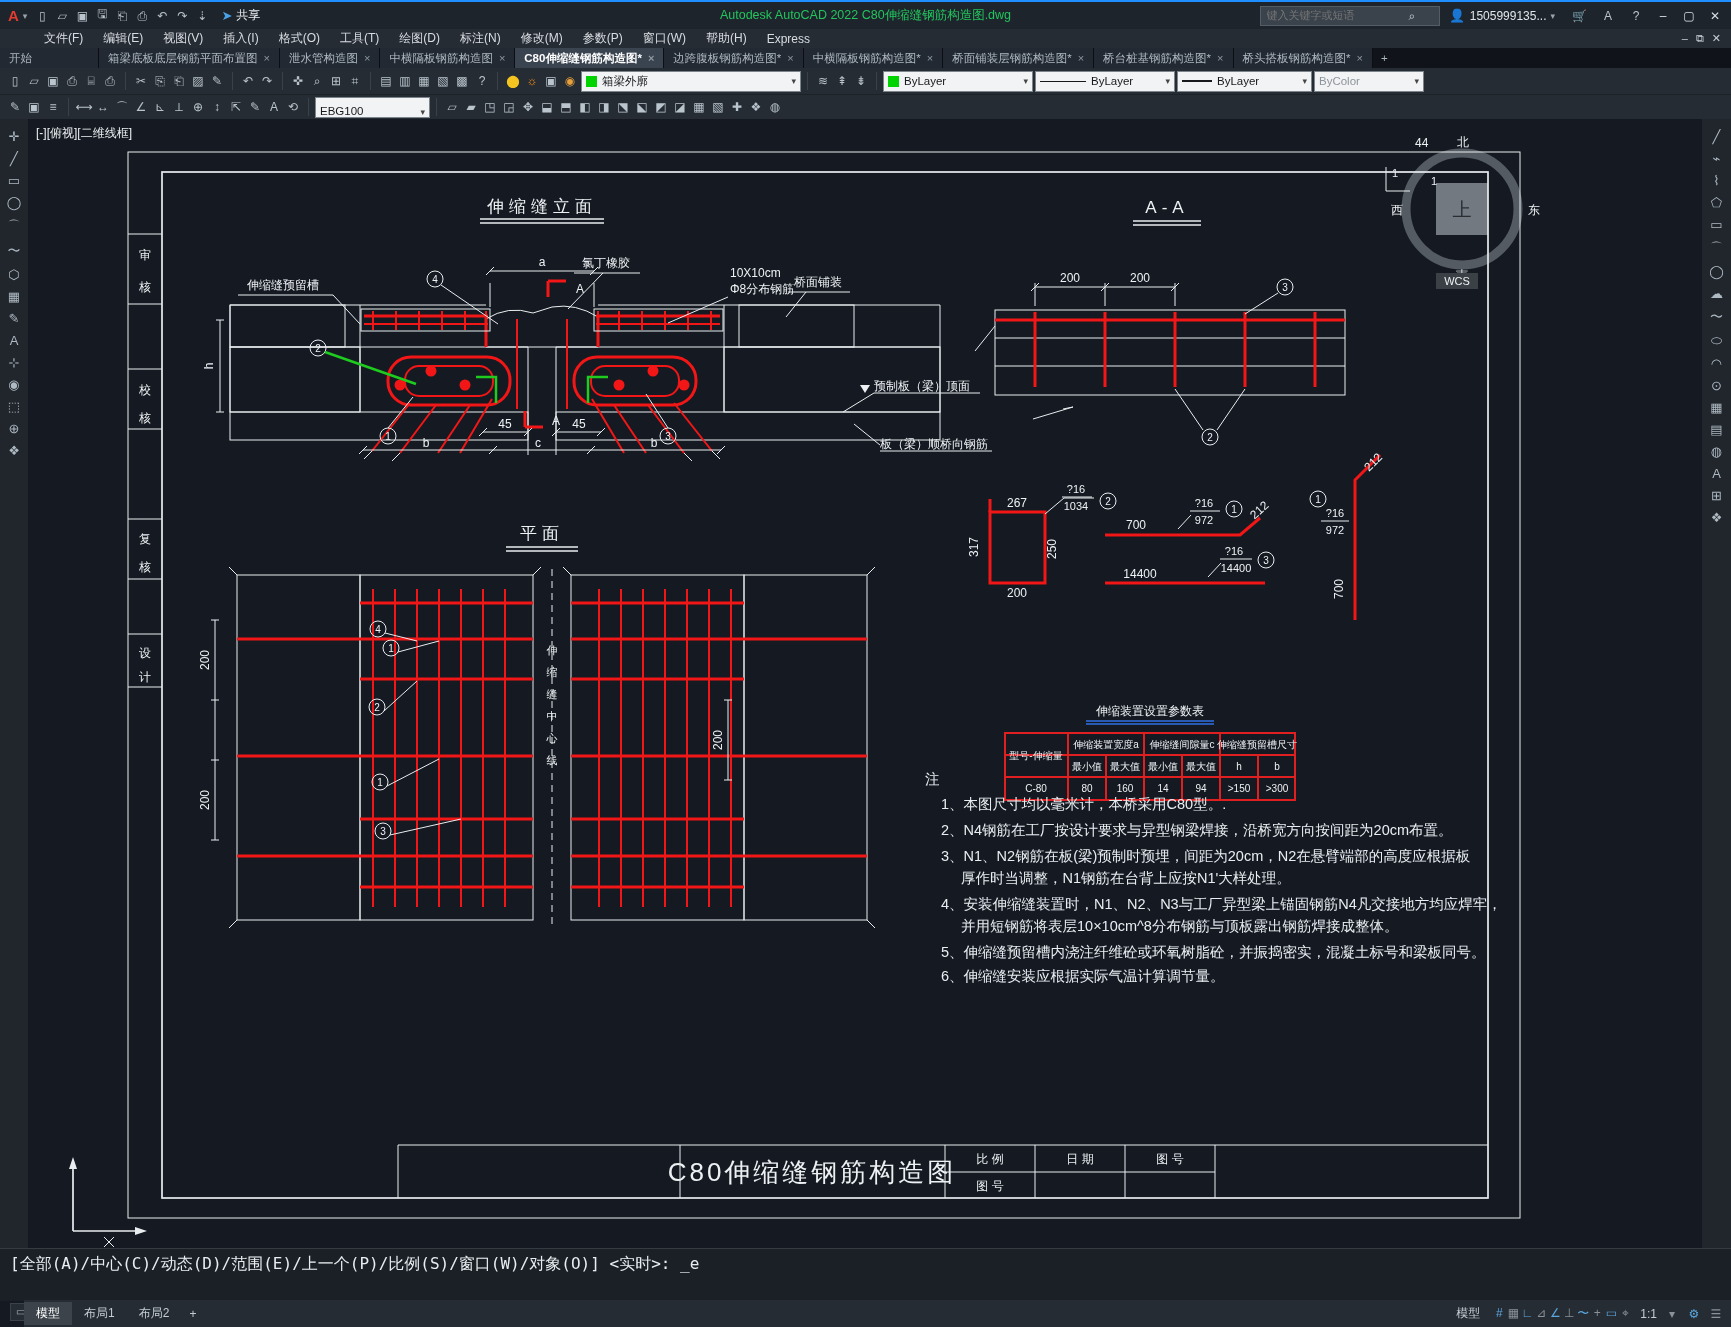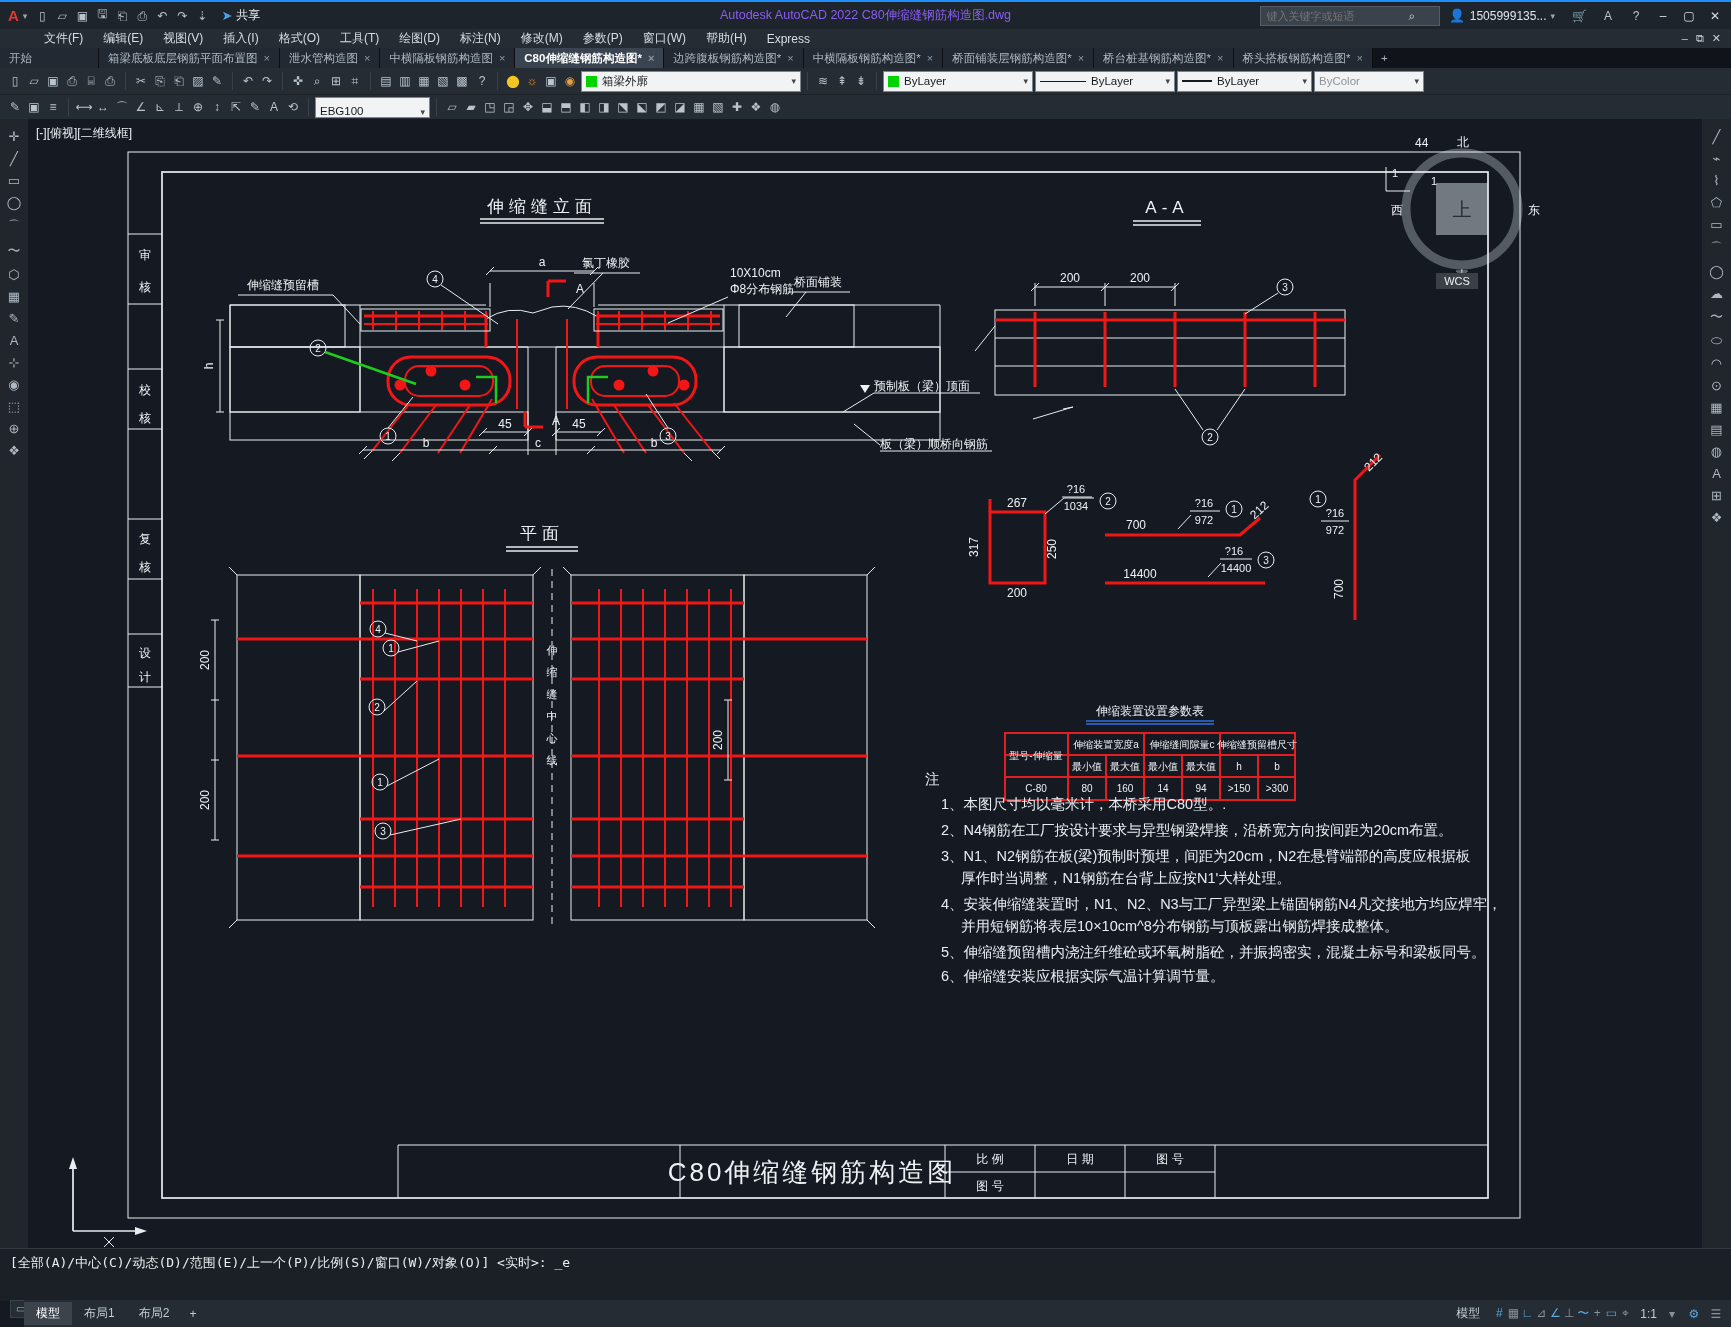--- a/index.html
+++ b/index.html
@@ -7,24 +7,24 @@
        font-family:"Liberation Sans",sans-serif;color:#d5dbe1;background:#151a22;}
   
   .titlebar{position:absolute;top:0;left:0;right:0;height:27px;background:#1e242b;
             border-top:2px solid #1f8fff;display:flex;align-items:center;font-size:12px;}
   .logo{color:#e23b31;font-weight:bold;font-size:15px;padding:0 4px 0 8px;}
   .caret{color:#9aa3ab;font-size:9px;margin-right:6px;}
   .qicons{display:flex;gap:2px;align-items:center;}
   .tbi{display:inline-block;min-width:18px;text-align:center;font-size:12px;color:#b9c4cd;cursor:default;}
   .share{display:flex;align-items:center;gap:4px;margin-left:10px;color:#e8edf1;}
   .share .plane{color:#4aa3e8;font-size:13px;}
-  .apptitle{position:absolute;left:0;right:0;text-align:center;color:#8b5cf6;font-size:12.5px;pointer-events:none;}
+  .apptitle{position:absolute;left:0;right:0;text-align:center;color:#22c55e;font-size:12.5px;pointer-events:none;}
   .tb-right{margin-left:auto;display:flex;align-items:center;gap:10px;padding-right:8px;}
   .searchbox{display:flex;align-items:center;background:#3a424b;border:1px solid #545d66;height:18px;width:170px;padding:0 4px;}
-  .searchbox input{background:transparent;border:none;outline:none;color:#cfd6dc;font-size:11px;width:140px;font-family:Liberation Sans, sans-serif;}
+  .searchbox input{background:transparent;border:none;outline:none;color:#cfd6dc;font-size:11px;width:140px;font-family:Liberation Mono, monospace;}
   .searchbox .mag{color:#c3ccd4;font-size:12px;}
   .user{display:flex;align-items:center;gap:4px;color:#dfe5ea;}
   .user .avatar{color:#57a7e6;font-size:13px;}
   .winbtn{color:#d8dee4;font-size:12px;width:16px;text-align:center;}
   
   .menubar{position:absolute;top:29px;left:0;right:0;height:19px;background:#262c34;display:flex;align-items:center;font-size:12px;padding-left:34px;}
   .menu-item{padding:0 10px;color:#d8dde2;}
   .menubar .docbtns{margin-left:auto;display:flex;gap:8px;padding-right:10px;color:#c9d0d7;font-size:11px;}
   
   .filetabs{position:absolute;top:48px;left:0;right:0;height:20px;background:#10141a;display:flex;align-items:stretch;font-size:11.5px;}
@@ -66,21 +66,21 @@
   .ts{fill:#eef1f4;font-size:11px;}
   .tm{text-anchor:middle;}
   .tt{fill:#eef1f4;font-size:17px;letter-spacing:5px;text-anchor:middle;}
   .tbig{fill:#eef1f4;font-size:26px;letter-spacing:3px;text-anchor:middle;}
   .tnote{fill:#e8edf1;font-size:14.5px;}
   .tcell{fill:#eef1f4;font-size:10px;text-anchor:middle;}
   .rgrid{stroke:#e02020;stroke-width:2;fill:none;}
   .bl{stroke:#2f6fe4;stroke-width:1.5;}
   
   .cmd{position:absolute;top:1248px;left:0;right:0;height:52px;background:#1b2026;border-top:1px solid #343b42;}
-  .cmd .prompt{padding:5px 10px 2px 10px;font-family:"DejaVu Sans Mono","Liberation Sans",monospace;font-size:13px;color:#e8edf1;}
+  .cmd .prompt{padding:5px 10px 2px 10px;font-family:"DejaVu Sans Mono","Liberation Sans",monospace;font-size:16px;color:#e8edf1;}
   .cmd .inrow{display:flex;align-items:center;gap:6px;padding:2px 10px;color:#8b949d;font-size:12.5px;}
   .cmd .inrow .chip{display:flex;align-items:center;gap:3px;background:#262d35;border:1px solid #3a424b;padding:0 5px;height:16px;font-size:10px;color:#aeb8c2;}
   .cmd .inrow .ghost{font-style:italic;margin-top:48px;}
   
   .status{position:absolute;top:1300px;left:0;right:0;height:27px;background:#262c33;display:flex;align-items:center;font-size:12px;margin-left:24px;}
   .ltab{padding:3px 12px;color:#c3ccd4;}
   .ltab.active{background:#3c434b;color:#ffffff;}
   .ltab.plus{padding:3px 8px;}
   .st-right{margin-left:auto;display:flex;align-items:center;gap:8px;padding-right:8px;}
   .st-right .model{color:#c3ccd4;padding-right:4px;}

